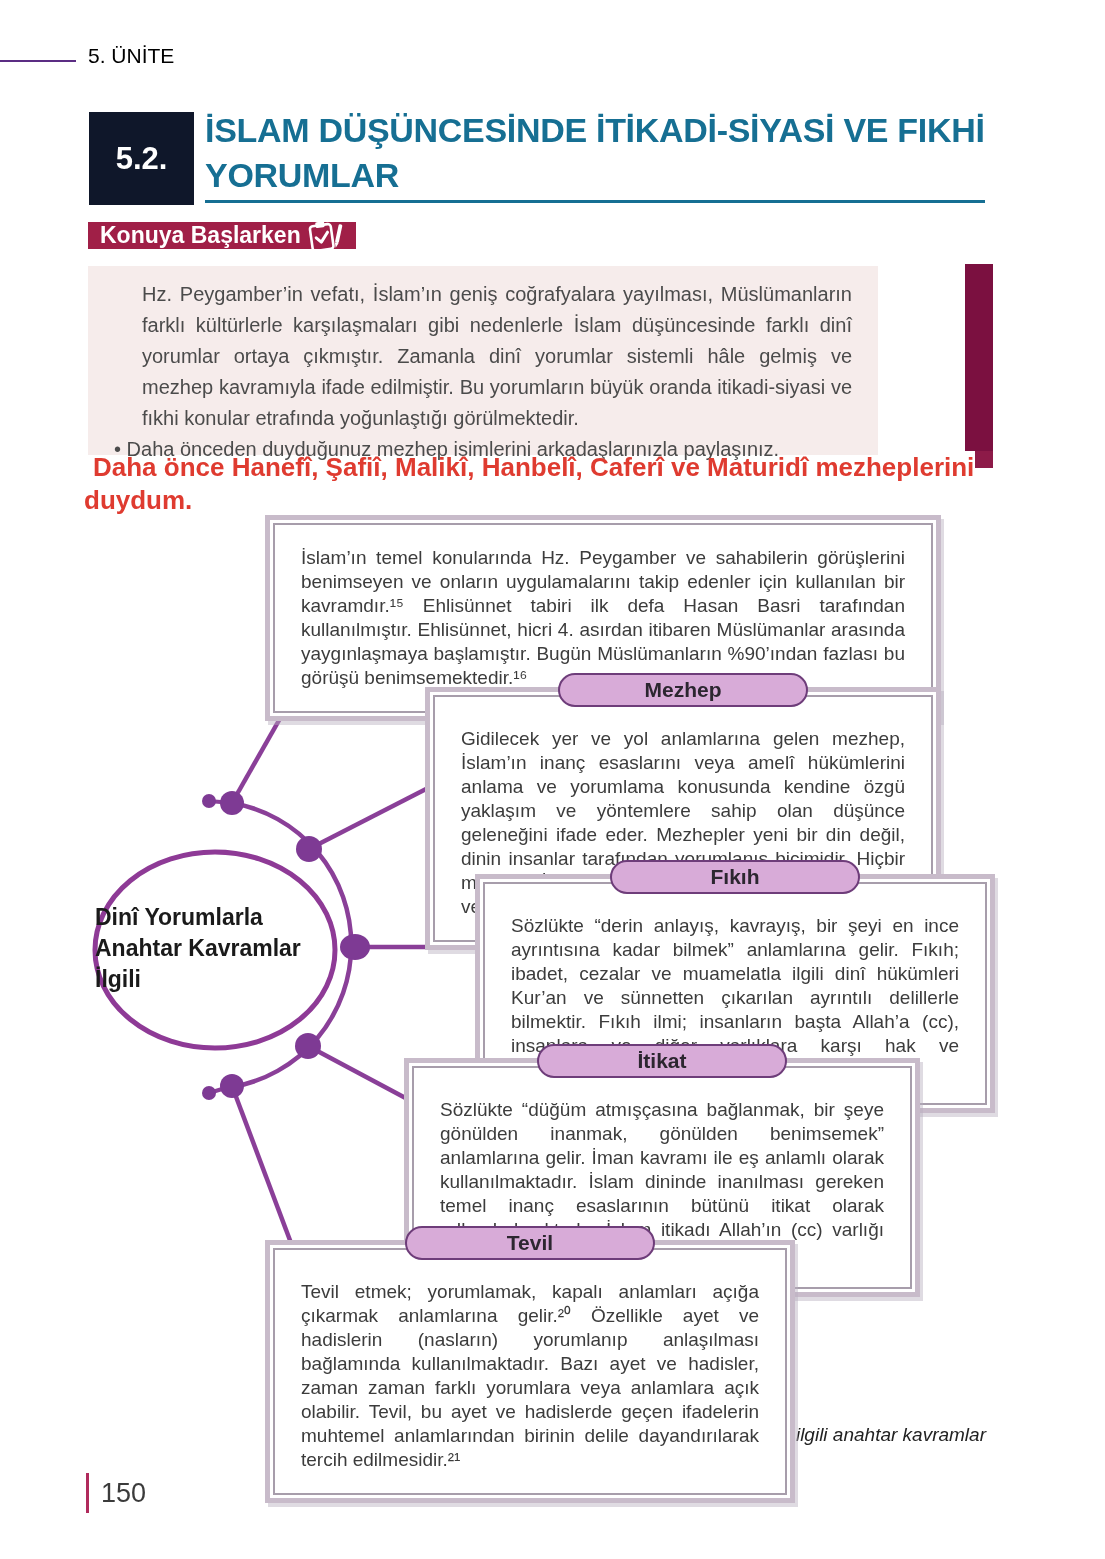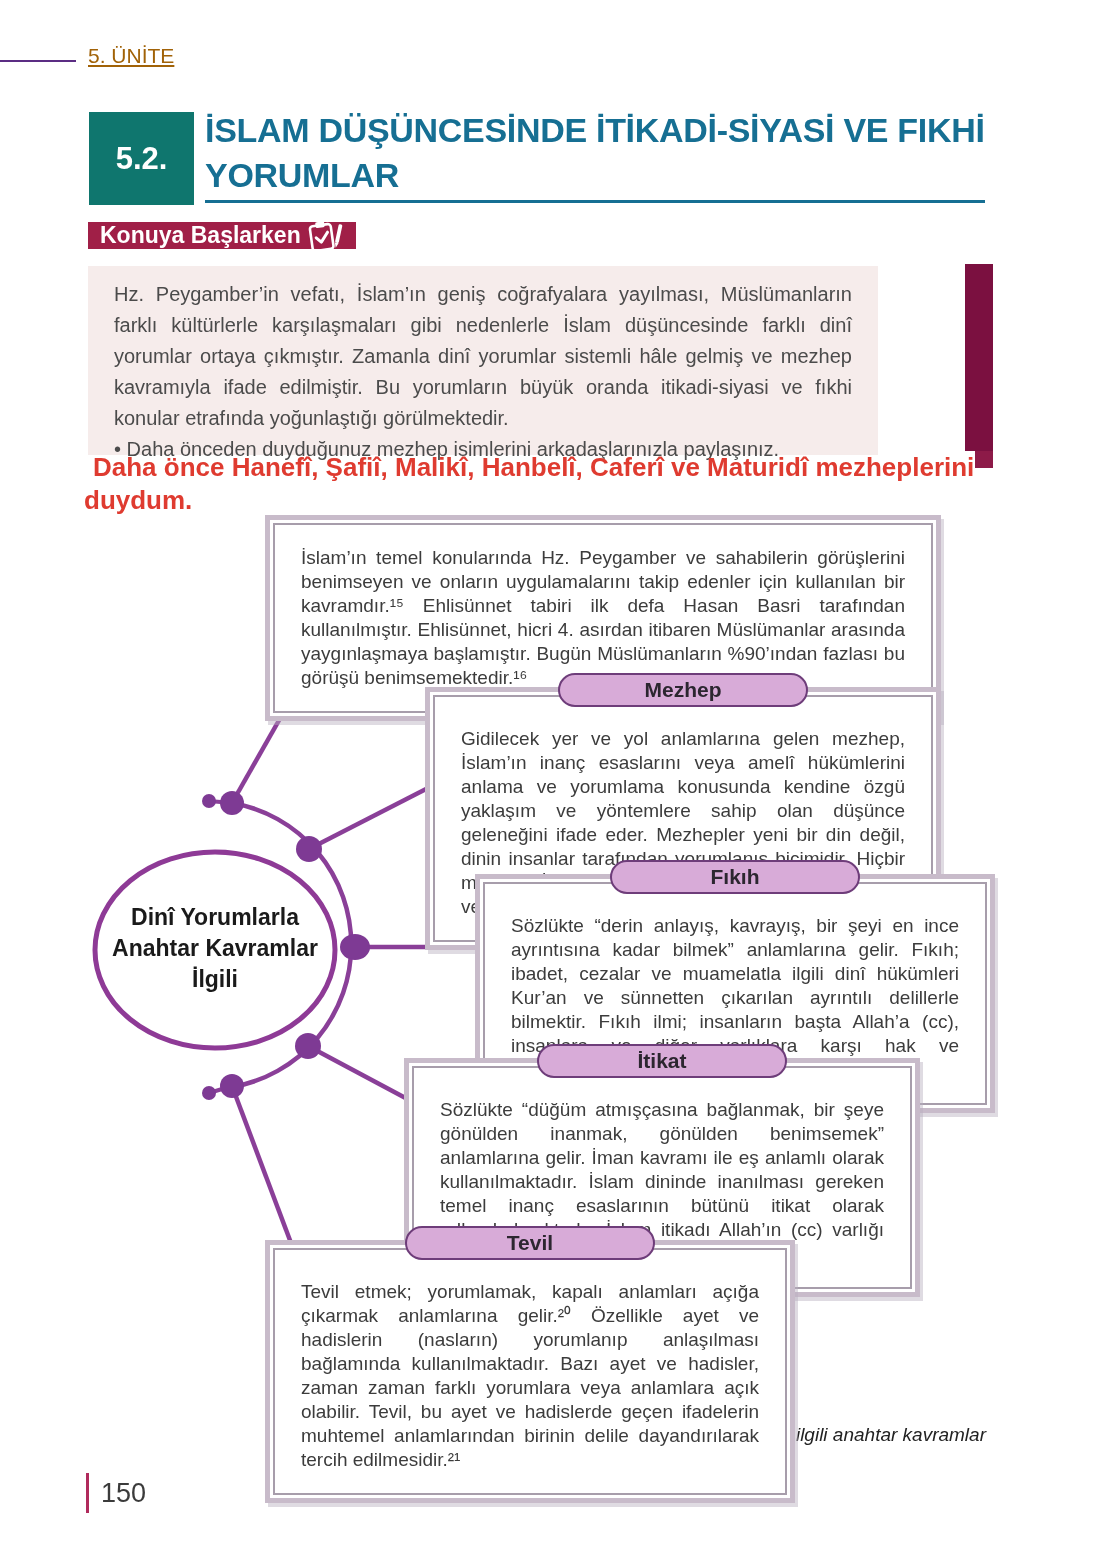--- a/index.html
+++ b/index.html
@@ -1,46 +1,46 @@
 <!DOCTYPE html>
 <html lang="tr"><head>
 <meta charset="utf-8">
 <style>
   html,body{margin:0;padding:0;background:#ffffff;}
   body{font-family:"Liberation Sans",sans-serif;color:#3f3f3f;}
   .page{position:relative;width:1105px;height:1559px;background:#fff;overflow:hidden;}
 
   
   .unit-rule{position:absolute;left:0;top:60px;width:76px;height:2px;background:#5b2d83;}
-  .unit-label{position:absolute;left:88px;top:44px;font-size:21px;color:#a16207;text-decoration:underline;}
+  .unit-label{position:absolute;left:88px;top:44px;font-size:21px;color:#000000;}
 
-  .section-num{position:absolute;left:89px;top:112px;width:105px;height:93px;background:#0f766e;
+  .section-num{position:absolute;left:89px;top:112px;width:105px;height:93px;background:#0f172a;
     display:flex;align-items:center;justify-content:center;color:#fff;font-weight:bold;font-size:31px;}
   .page-title{position:absolute;left:205px;top:108px;width:800px;font-size:34px;font-weight:bold;
     color:#166f93;line-height:45px;letter-spacing:-0.3px;}
   .title-rule{position:absolute;left:205px;top:200px;width:780px;height:3px;background:#166f93;}
 
   .kb-box{position:absolute;left:88px;top:222px;width:268px;height:27px;background:#a01f47;
     display:flex;align-items:center;justify-content:space-between;padding:0 12px;box-sizing:border-box;}
   .kb-box span{color:#fff;font-weight:bold;font-size:23px;}
 
   .intro-box{position:absolute;left:88px;top:266px;width:790px;height:189px;background:#f6eceb;
     box-sizing:border-box;padding:13px 26px;}
   .intro-box p{margin:0;font-size:20px;line-height:31px;color:#4b4b4b;}
-  .intro-box .para{text-align:justify;}
+  .intro-box .para{text-align:justify;margin-left:28px;}
   .maroon-bar{position:absolute;left:965px;top:264px;width:28px;height:187px;background:#7b1040;}
   .maroon-bar2{position:absolute;left:975px;top:451px;width:18px;height:17px;background:#8d1a48;}
 
   .answer{position:absolute;left:84px;top:451px;width:925px;color:#df3b30;font-weight:bold;
     font-size:26px;line-height:33px;}
   .answer .l1{padding-left:9px;}
 
   
   .diagram-svg{position:absolute;left:0;top:0;width:1105px;height:1559px;z-index:0;}
-  .center-label{position:absolute;left:95px;top:902px;width:240px;text-align:center;z-index:1;
+  .center-label{position:absolute;left:95px;top:902px;width:240px;text-align:left;z-index:1;
     font-weight:bold;font-size:23px;line-height:31px;color:#1a1a1a;}
 
   .cbox{position:absolute;z-index:1;border:5px solid #c8bbca;background:#fff;padding:3px;
     box-shadow:3px 4px 0 rgba(185,175,190,0.45);box-sizing:border-box;}
   .cbox-inner{border:2px solid #a79dab;background:#fff;padding:9px 14px;}
   .cbox p{margin:12px;font-size:19px;line-height:24px;text-align:justify;color:#3c3c3c;}
   .pill{position:absolute;left:50%;transform:translateX(-50%);top:-19px;z-index:2;
     background:#d8abd8;border:2px solid #6e3d7a;border-radius:17px;min-width:250px;
     text-align:center;font-weight:bold;font-size:21px;color:#2c2630;padding:3px 18px;
     box-sizing:border-box;white-space:nowrap;}

